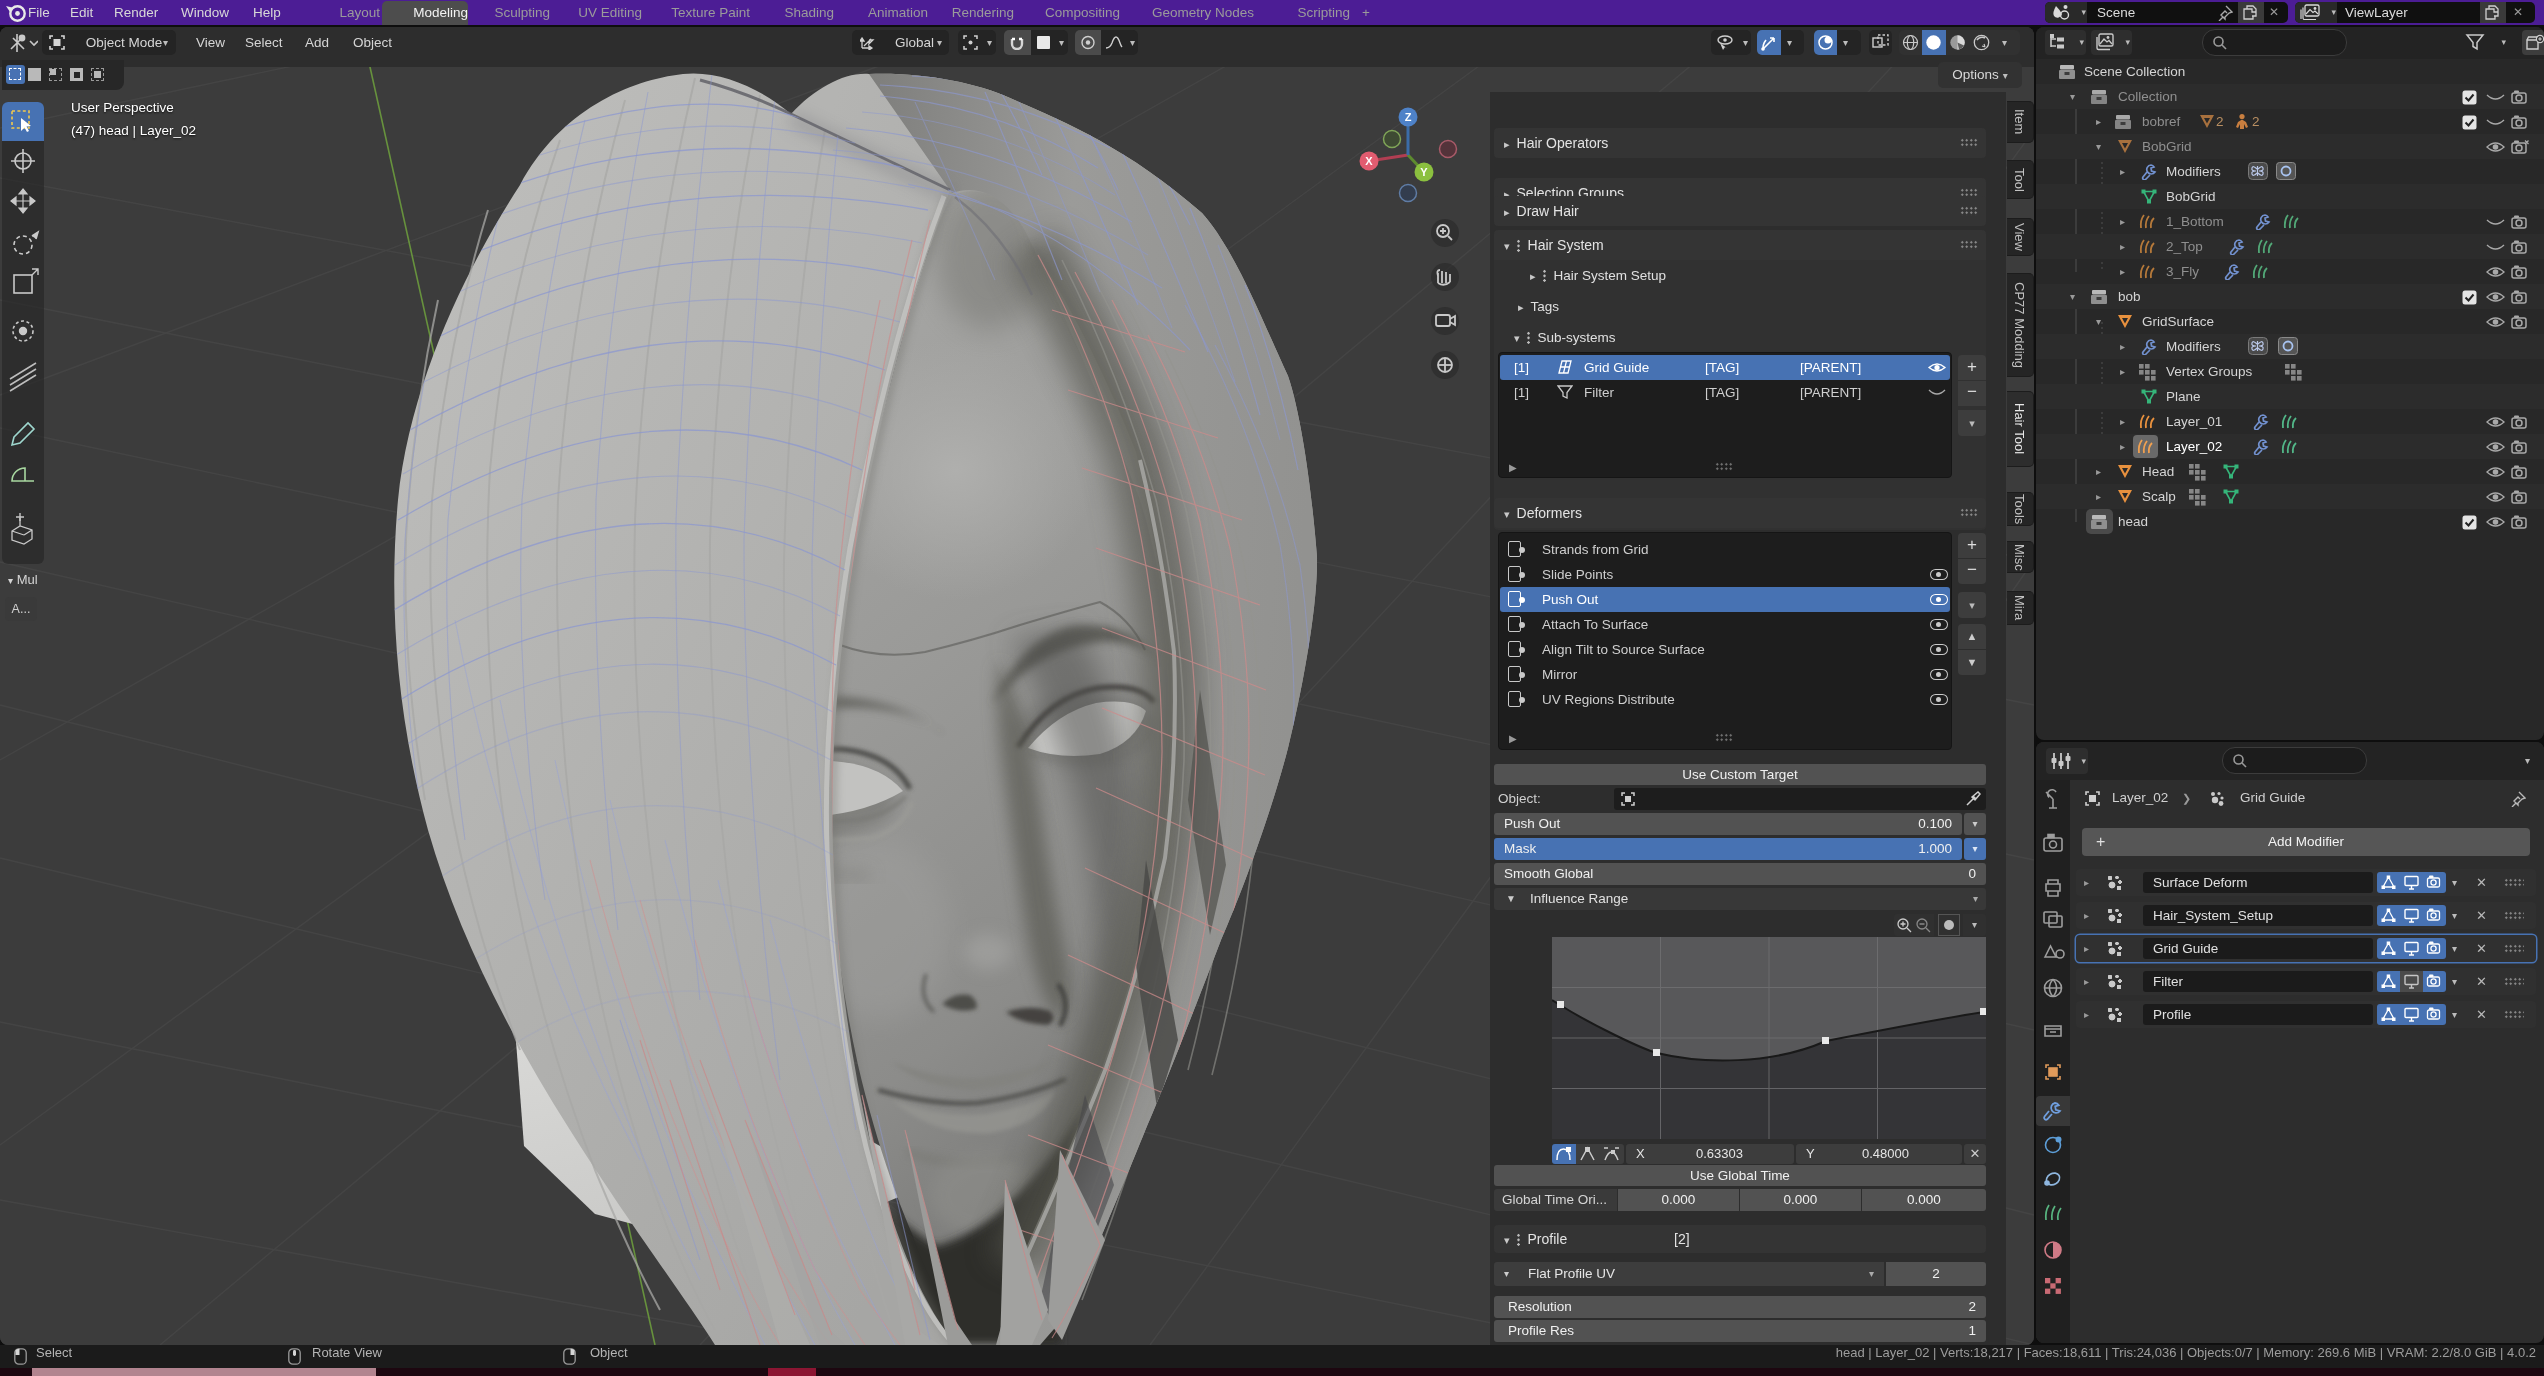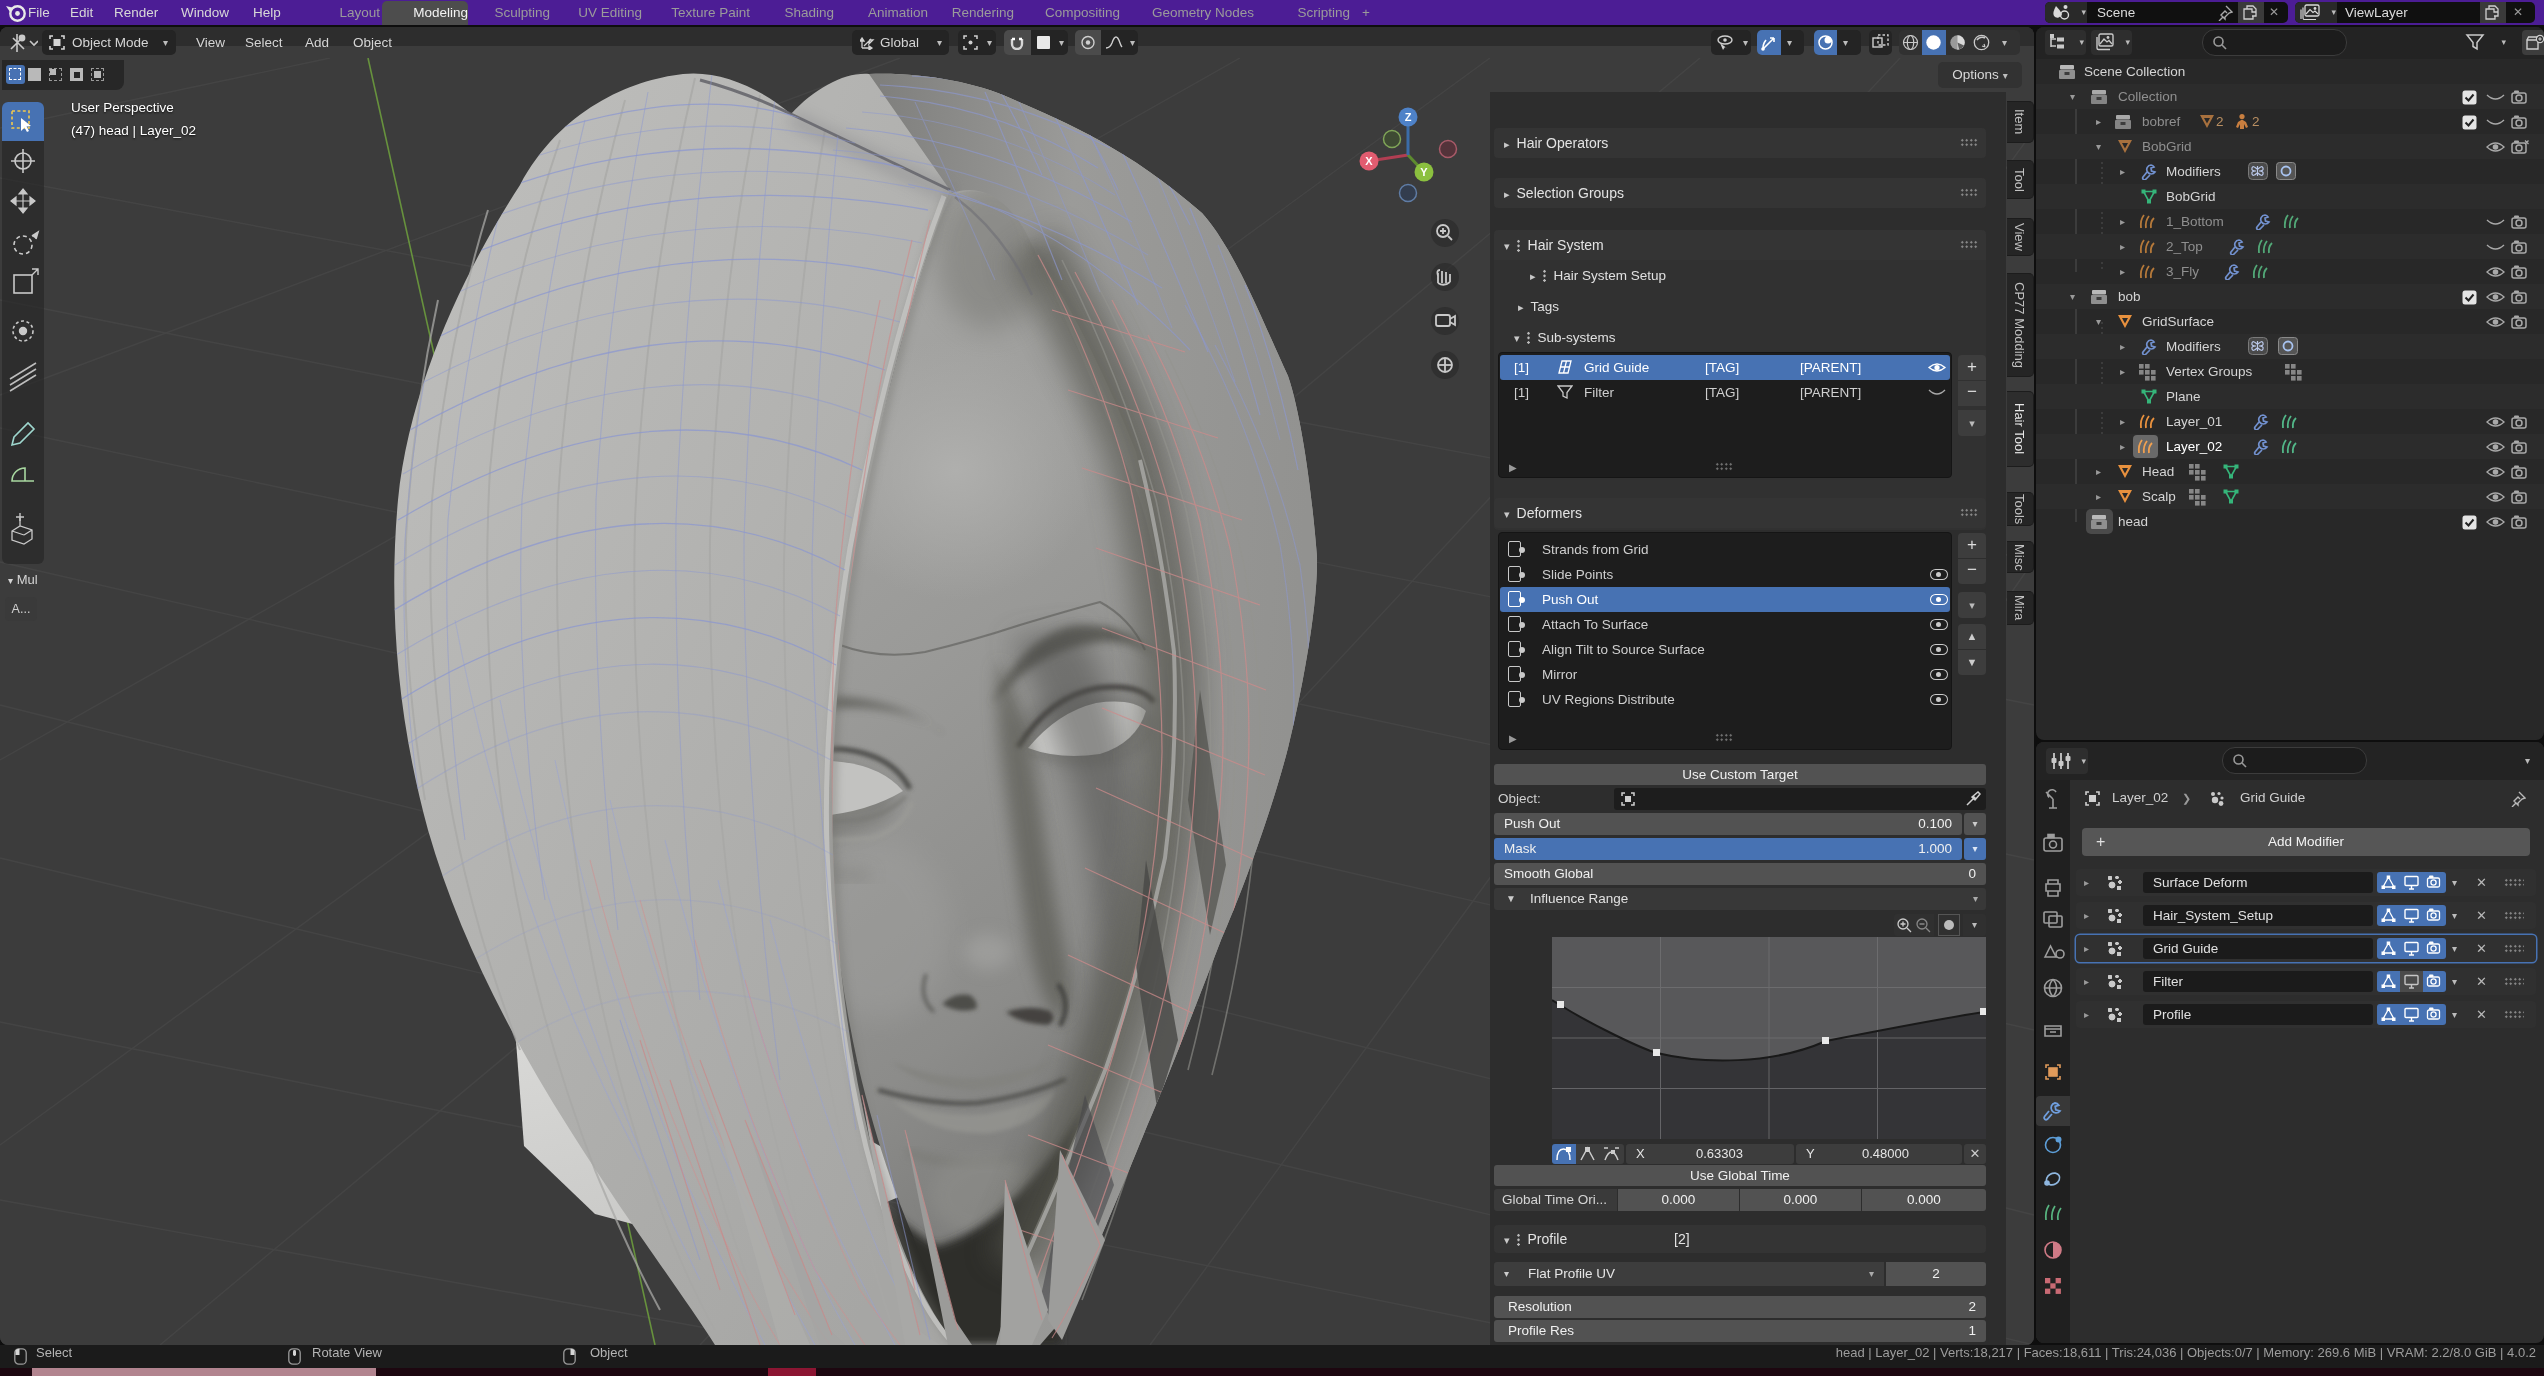--- a/index.html
+++ b/index.html
@@ -4,21 +4,21 @@
 <style>
 html,body{margin:0;padding:0;background:#0e0e0e;}
 *{box-sizing:border-box;}
 #root{position:relative;width:2544px;height:1376px;background:#0e0e0e;font-family:"Liberation Sans",sans-serif;overflow:hidden;color:#dcdcdc;}
 .abs{position:absolute;}
 .top{left:0;top:0;width:2544px;height:25px;background:#4c1d95;}
 .mi{position:absolute;top:0;height:25px;line-height:25px;font-size:13.5px;color:#d8d8d8;}
 .tab{position:absolute;top:1px;height:24px;line-height:24px;font-size:13.5px;color:#9b9b9b;text-align:right;}
 .tab.act{background:#4d4d4d;border-radius:5px 5px 0 0;color:#f2f2f2;}
 .vp{left:0;top:27px;width:2034px;height:1318px;background:#3c3c3c;border-radius:8px;overflow:hidden;}
-.vph{left:0;top:0;width:2034px;height:19px;background:#2d2d2d;}
+.vph{left:0;top:0;width:2034px;height:40px;background:#2d2d2d;text-align:center;}
 .hmenu{position:absolute;top:0;height:31px;line-height:31px;font-size:13.5px;color:#d5d5d5;}
 .wbox{position:absolute;top:3px;height:25px;background:#242424;border-radius:5px;color:#d5d5d5;font-size:13.5px;line-height:25px;}
 .out{left:2036px;top:27px;width:508px;height:713px;background:#282828;border-radius:8px;overflow:hidden;}
 .outh{left:0;top:0;width:508px;height:32px;background:#232323;}
 .pr{left:2036px;top:742px;width:508px;height:601px;background:#2d2d2d;border-radius:8px;overflow:hidden;}
 .prh{left:0;top:0;width:508px;height:38px;background:#232323;}
 .st{left:0;top:1345px;width:2544px;height:23px;background:#1b1b1b;font-size:13px;color:#b4b4b4;}
 .rec{left:0;top:1368px;width:2544px;height:8px;background:#1d0710;}
 .np{left:1490px;top:65px;width:516px;height:1253px;background:#2d2d2d;}
 .ph{position:absolute;left:4px;width:492px;height:30px;background:#343434;border-radius:4px;color:#e3e3e3;font-size:14px;line-height:30px;}
@@ -619,20 +619,21 @@
     <path d="M10,340 a13,13 0 0 1 13,-13 v13 Z M10,340 h22" stroke="#a8d8a0"></path>
     <path d="M10,390 l8,-5 l12,4 v9 l-8,5 l-12,-4 Z M10,390 l12,4 m0,0 l8,-5 m-12,-12 v8" stroke-width="1.3"></path>
     <path d="M14,376 h8 m-4,-4 v8" stroke="#c9c9c9" stroke-width="1.4"></path>
   </svg>
   <div class="abs" style="left:8px;top:545px;font-size:13px;color:#d5d5d5"><span style="font-size:10px">▾</span> Mul</div>
   <div class="abs" style="left:5px;top:570px;width:32px;height:24px;background:#3a3a3a;border-radius:4px;font-size:12.5px;color:#cfcfcf;line-height:24px;text-align:center">A...</div>
 
   <div class="abs np">
     <div class="ph" style="top:36px"><span class="arr">▸</span>Hair Operators<span class="drag"></span></div>
     <div class="ph" style="top:86px"><span class="arr">▸</span>Selection Groups<span class="drag"></span></div>
+    <div class="ph" style="top:104px"><span class="arr">▸</span>Draw Hair<span class="drag"></span></div>
     <div class="ph" style="top:138px;border-radius:4px 4px 0 0"><span class="arr">▾</span><span class="dots3"></span>Hair System<span class="drag"></span></div>
     <div class="abs" style="left:4px;top:168px;width:492px;height:270px;background:#313131;border-radius:0 0 4px 4px"></div>
     <div class="abs ms" style="left:30px;top:170px;height:28px;line-height:28px"><span class="arr">▸</span><span class="dots3"></span><span style="color:#e0e0e0">Hair System Setup</span></div>
     <div class="abs ms" style="left:18px;top:201px;height:28px;line-height:28px"><span class="arr">▸</span><span style="color:#e0e0e0">Tags</span></div>
     <div class="abs ms" style="left:14px;top:232px;height:28px;line-height:28px"><span class="arr">▾</span><span class="dots3"></span><span style="color:#e0e0e0">Sub-systems</span></div>
 
     <div class="abs" style="left:8px;top:260px;width:454px;height:126px;background:#1d1d1d;border-radius:4px;border:1px solid #151515">
       <div class="abs" style="left:1px;top:2px;width:450px;height:25px;background:#4772b3;border-radius:3px;color:#fff;font-size:13.5px;line-height:25px">
         <span style="position:absolute;left:14px">[1]</span>
         <svg style="position:absolute;left:56px;top:4px" width="17" height="17" viewBox="0 0 17 17">

